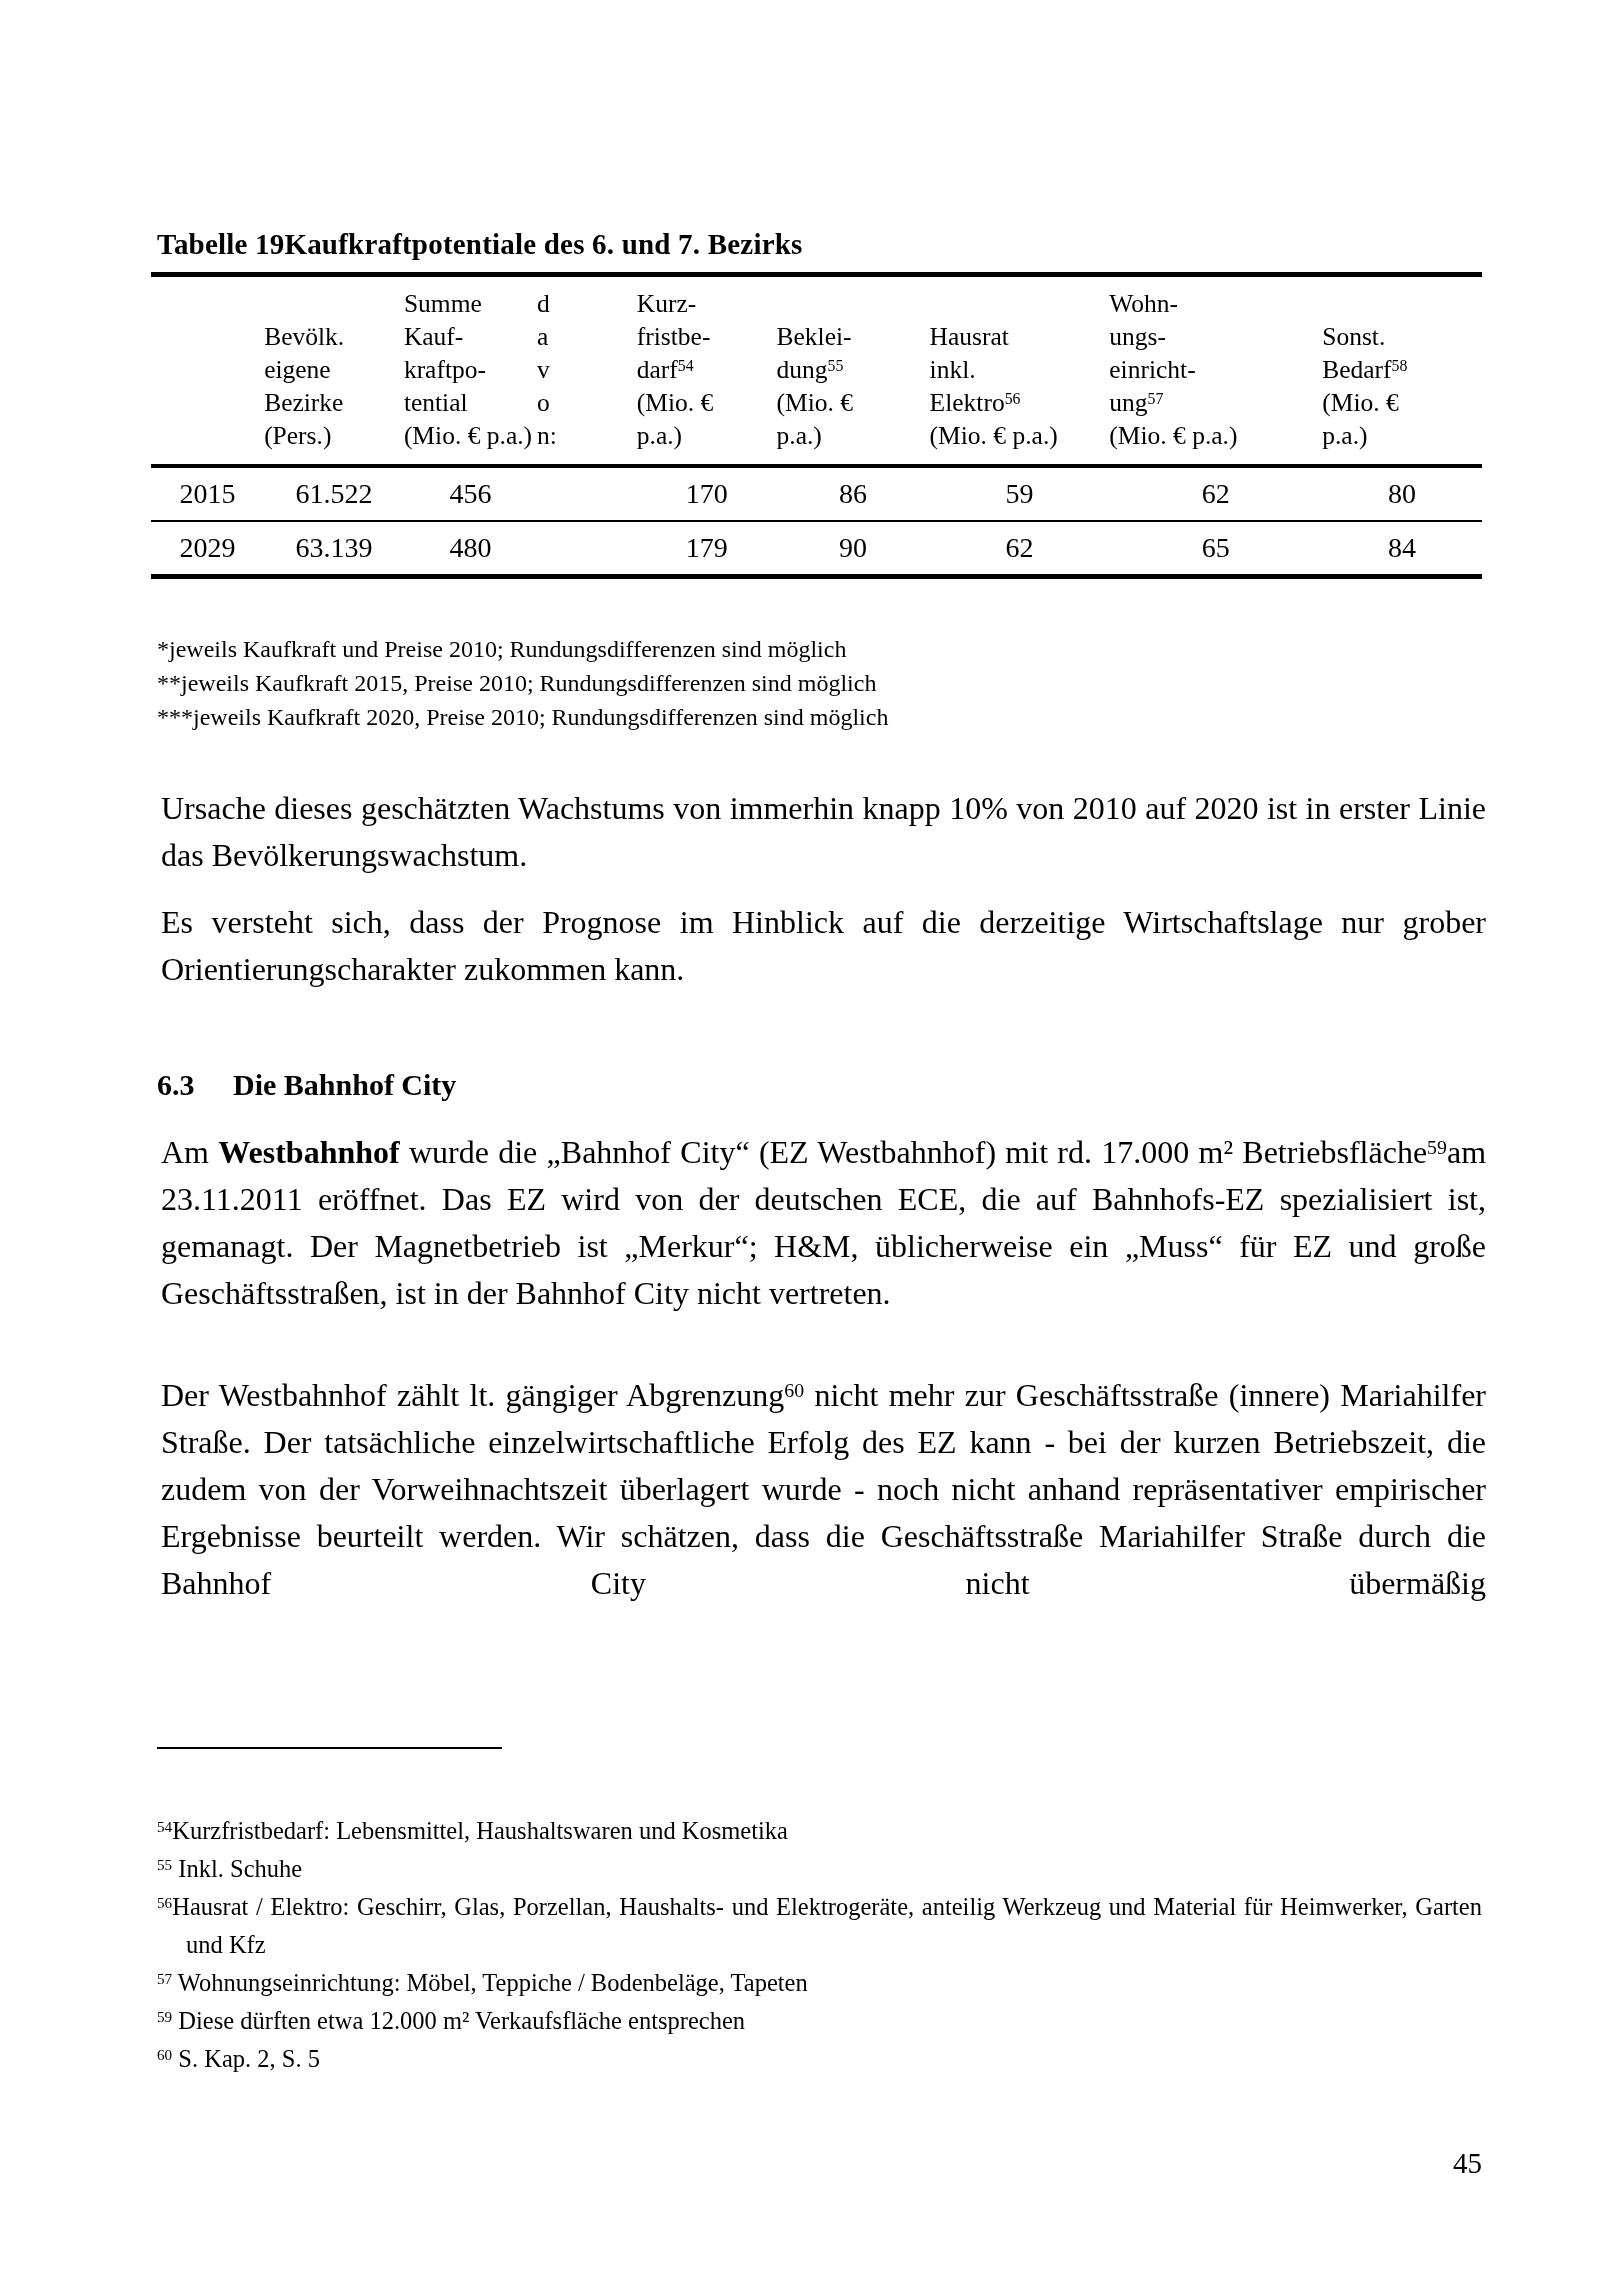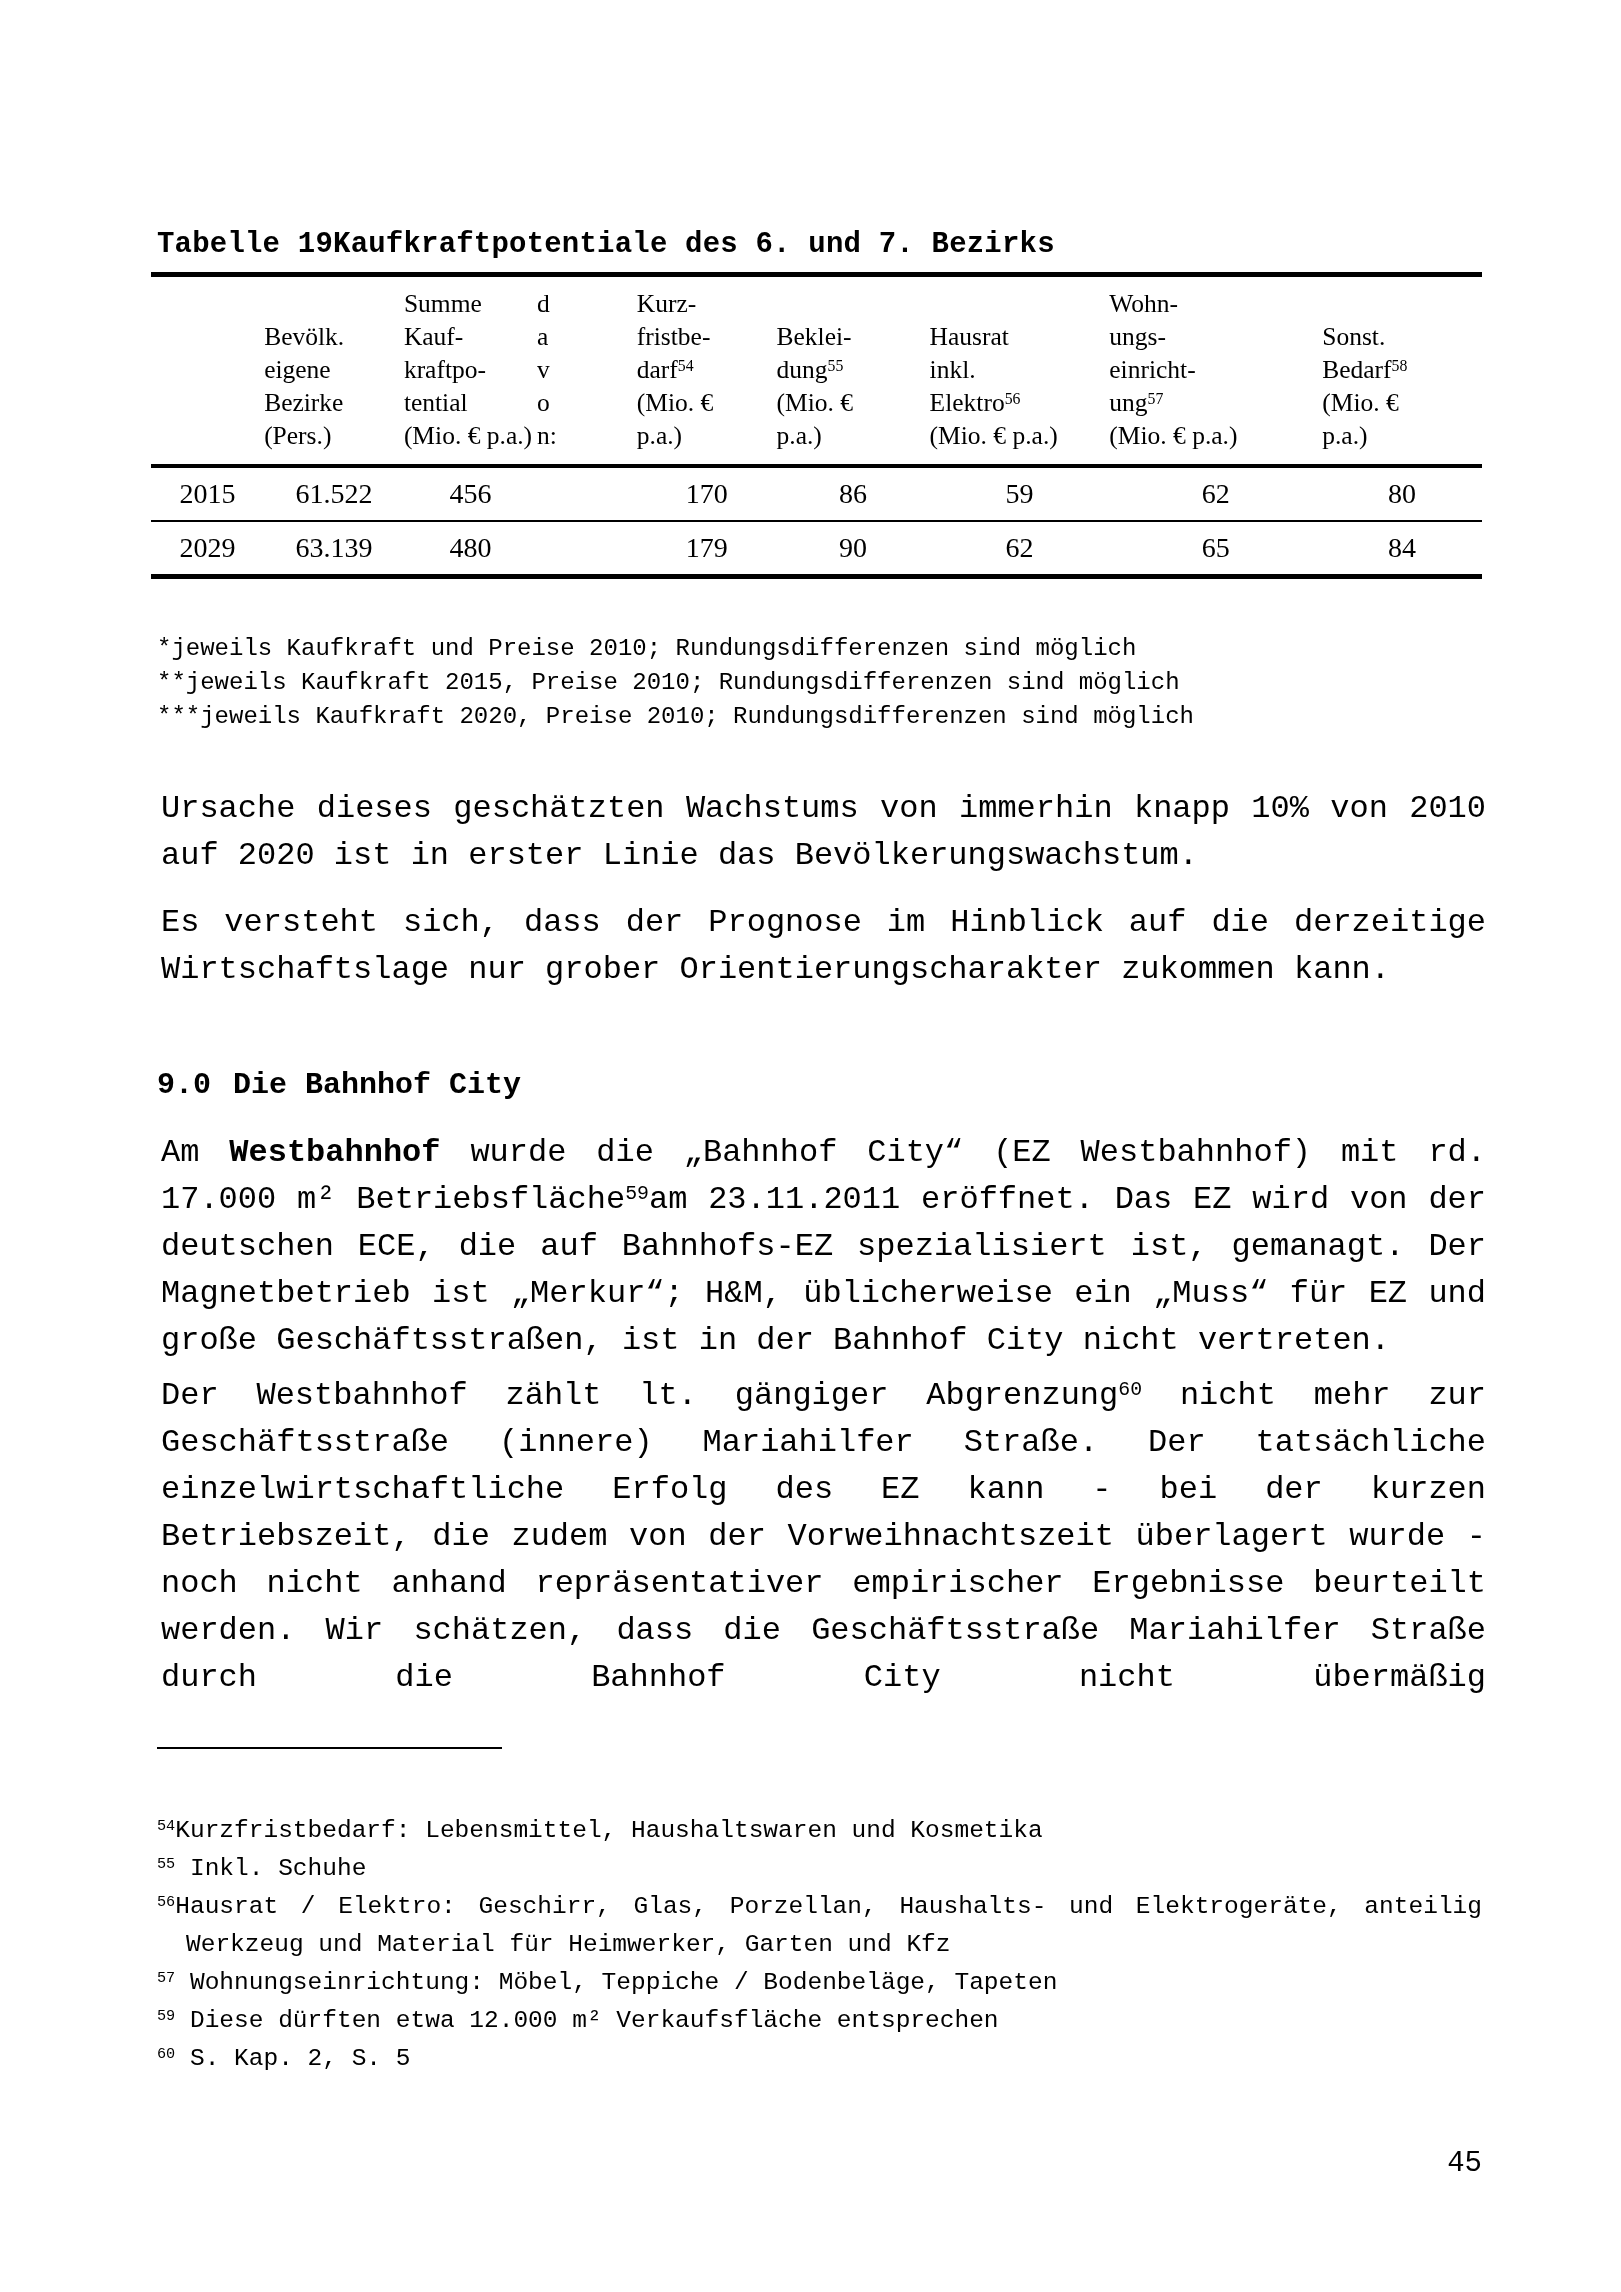--- a/index.html
+++ b/index.html
@@ -13,21 +13,20 @@
     height: 2293px;
     background: #ffffff;
     color: #000000;
     font-family: "Liberation Serif", "DejaVu Serif", serif;
     overflow: hidden;
   }
   .abs {
     position: absolute;
     left: 157px;
     width: 1325px;
-    font-family: Liberation Mono, monospace;
   }
   
   .t-title {
     top: 228px;
     font-size: 29px;
     font-weight: bold;
     letter-spacing: 0.2px;
   }
   
   table.kk {
@@ -223,21 +222,21 @@
       <div>*jeweils Kaufkraft und Preise 2010; Rundungsdifferenzen sind möglich</div>
       <div>**jeweils Kaufkraft 2015,  Preise 2010; Rundungsdifferenzen sind möglich</div>
       <div>***jeweils Kaufkraft 2020,  Preise 2010; Rundungsdifferenzen sind möglich</div>
     </div>
 
   <p class="abs par" id="p1">Ursache dieses geschätzten Wachstums von immerhin knapp 10% von 2010 auf 2020 ist in erster Linie das Bevölkerungswachstum.</p>
 
   <p class="abs par" id="p2">Es versteht sich, dass der Prognose im Hinblick auf die derzeitige Wirtschaftslage nur grober Orientierungscharakter zukommen kann.</p>
 
   <h2 class="abs heading">
-    <span class="h-num">9.0</span><span>Die Bahnhof City</span>
+    <span class="h-num">6.3</span><span>Die Bahnhof City</span>
   </h2>
 
   <p class="abs par" id="p3">Am <b>Westbahnhof</b> wurde die „Bahnhof City“ (EZ Westbahnhof) mit rd. 17.000 m² Betriebsfläche<sup>59</sup>am 23.11.2011 eröffnet. Das EZ wird von der deutschen ECE, die auf Bahnhofs-EZ spezialisiert ist, gemanagt. Der Magnetbetrieb ist „Merkur“; H&amp;M, üblicherweise ein „Muss“ für EZ und große Geschäftsstraßen,  ist in der Bahnhof City nicht vertreten.</p>
 
   <p class="abs par" id="p4">Der Westbahnhof zählt lt. gängiger Abgrenzung<sup>60</sup> nicht mehr zur Geschäftsstraße (innere) Mariahilfer Straße. Der tatsächliche einzelwirtschaftliche Erfolg des EZ kann - bei der kurzen Betriebszeit, die zudem von der Vorweihnachtszeit überlagert wurde - noch nicht anhand repräsentativer empirischer Ergebnisse beurteilt werden. Wir schätzen, dass die Geschäftsstraße Mariahilfer Straße durch die Bahnhof City nicht übermäßig</p>
 
   <div class="abs fn-sep"></div>
 
   <div class="abs fns">
       <div class="footnote"><sup>54</sup>Kurzfristbedarf:  Lebensmittel, Haushaltswaren und Kosmetika</div>

